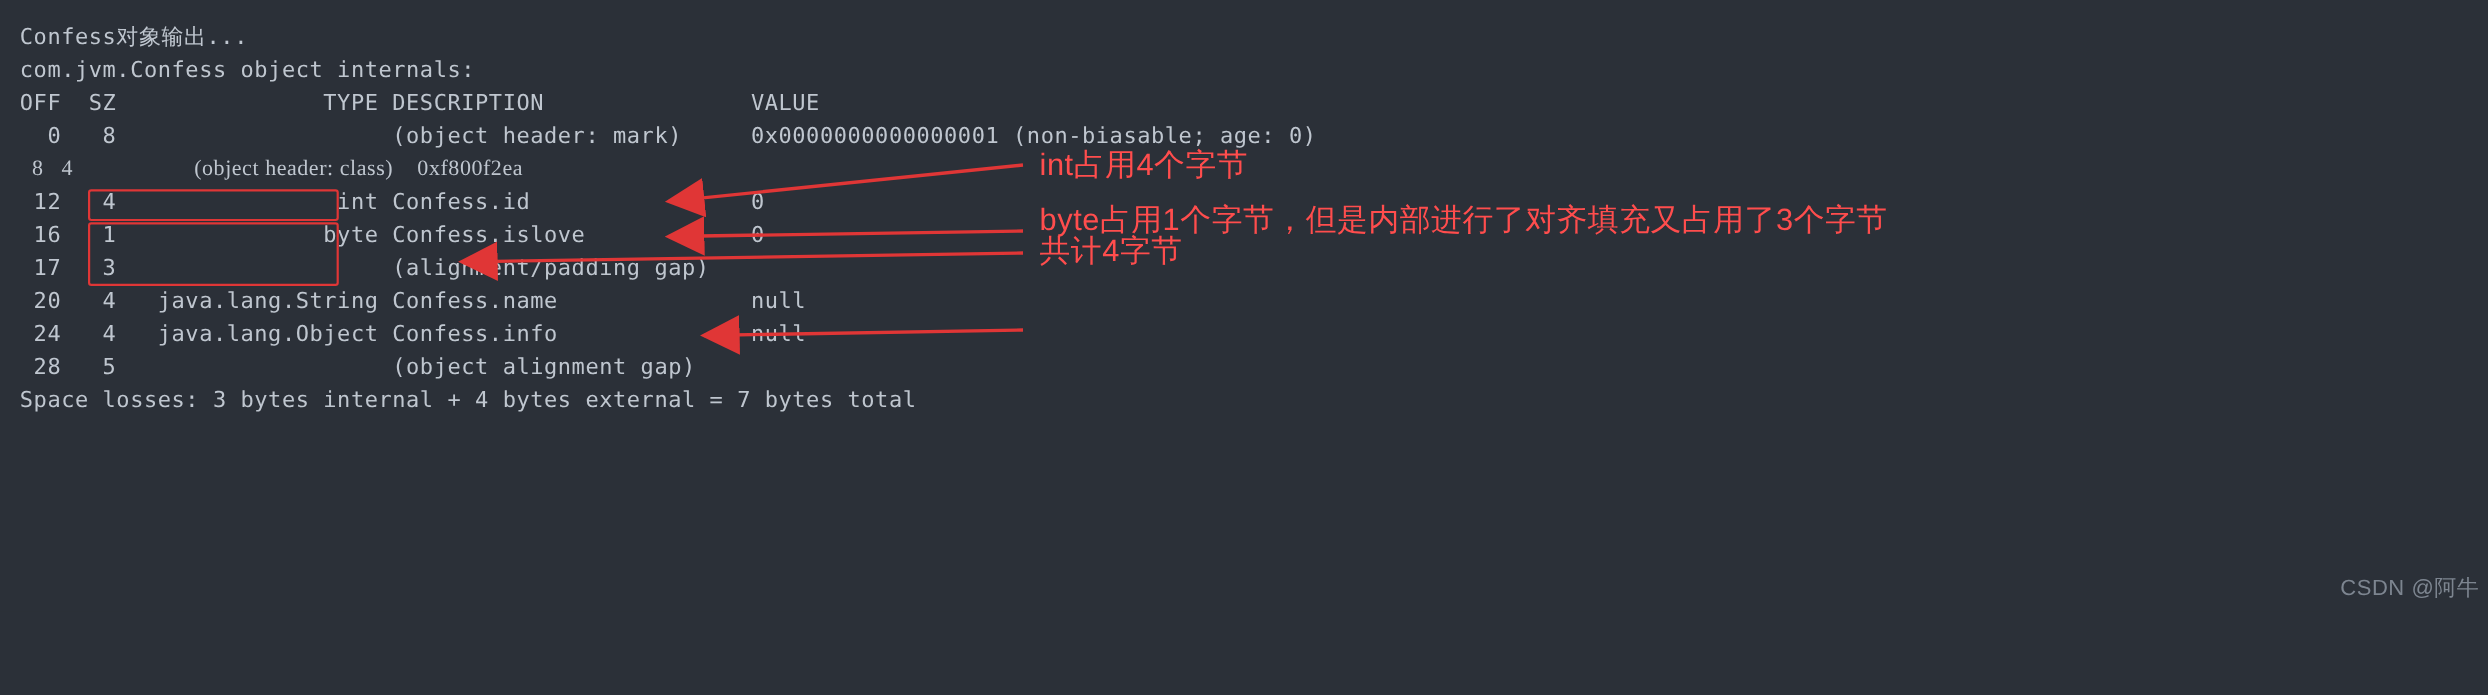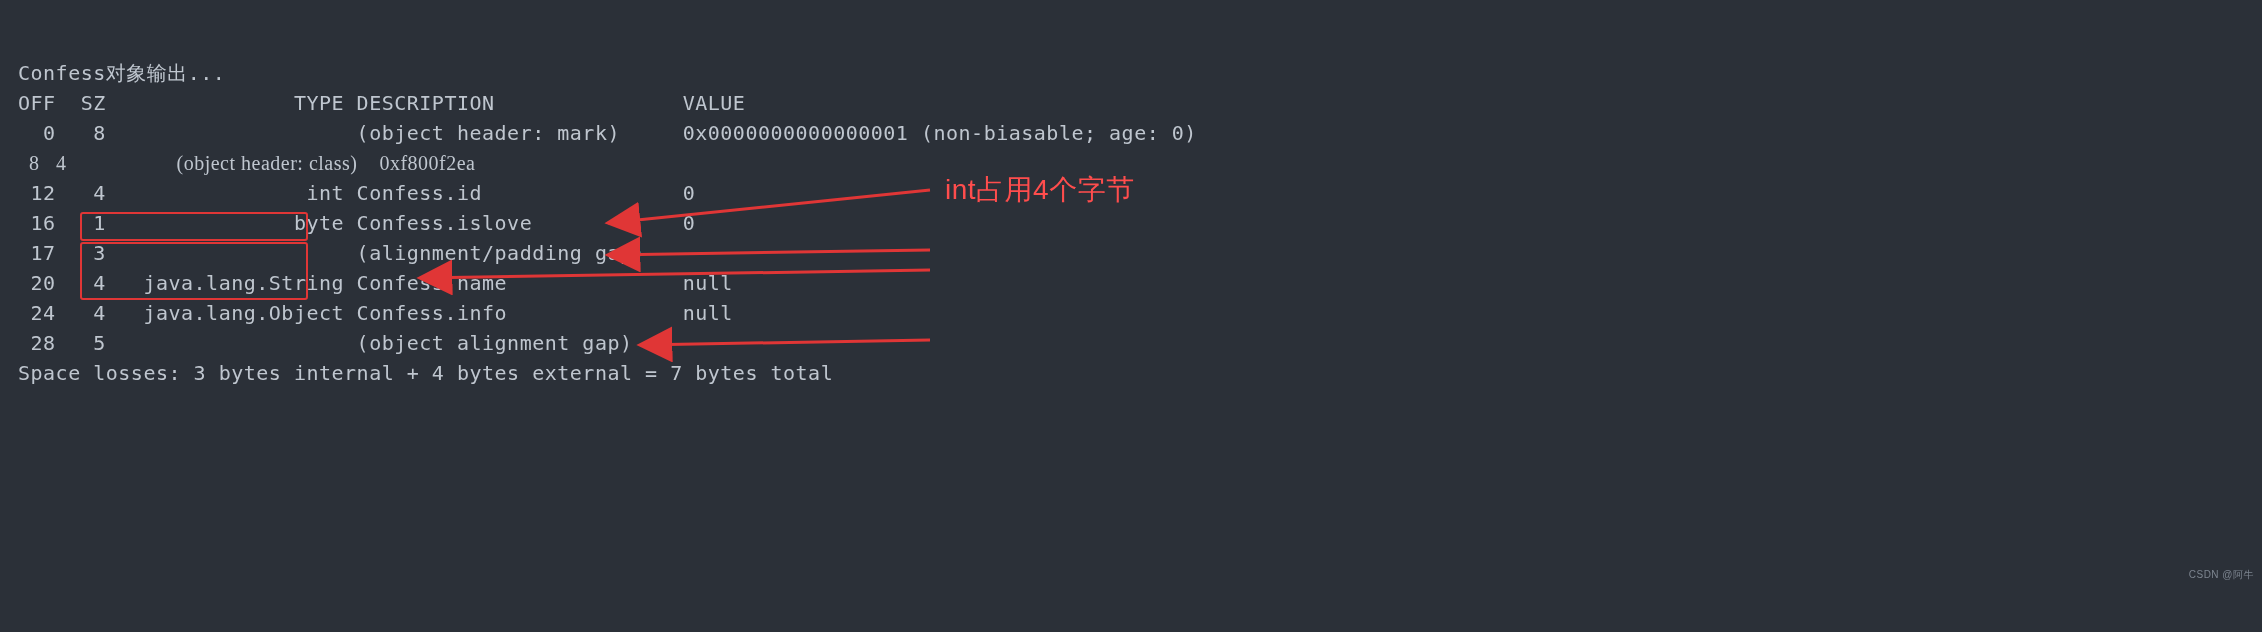--- a/index.html
+++ b/index.html
@@ -1,27 +1,28 @@
 <!DOCTYPE html>
 <html><head>
 <meta charset="utf-8">
 <style>
   html,body{margin:0;padding:0;background:#2b3038;color:#bfc6cf;font-family:ui-monospace,Menlo,Consolas,monospace;font-size:20px;line-height:30px;letter-spacing:0.5px;}
-  .wrap{position:relative;width:2262px;height:556px;padding:18px 0 0 18px;box-sizing:border-box;margin-top:40px;}
+  .wrap{position:relative;width:2262px;height:556px;padding:18px 0 0 18px;box-sizing:border-box;}
   .ln{white-space:pre;}
   .box{position:absolute;border:2px solid #e03636;border-radius:3px;box-sizing:border-box;}
   .ann{position:absolute;color:#ff4d4d;font-family:"PingFang SC","Microsoft YaHei",sans-serif;font-size:28px;line-height:28px;}
-  .cap{position:absolute;right:8px;bottom:6px;color:#7d8590;font-size:10px;font-family:sans-serif;text-align:right;}
+  .cap{position:absolute;right:8px;bottom:6px;color:#7d8590;font-size:20px;font-family:sans-serif;text-align:right;}
   svg{position:absolute;top:0;left:0;pointer-events:none;}
 </style>
 </head>
 <body>
 <div class="wrap">
 
 <pre class="ln" style="margin: 0px;">Confess对象输出...</pre>
+<pre class="ln" style="margin: 0px;">com.jvm.Confess object internals:</pre>
 <pre class="ln" style="margin: 0px;">OFF  SZ               TYPE DESCRIPTION               VALUE</pre>
 <pre class="ln" style="margin: 0px;">  0   8                    (object header: mark)     0x0000000000000001 (non-biasable; age: 0)</pre>
 <pre class="ln" style="margin: 0px; font-family: Liberation Serif, serif;">  8   4                    (object header: class)    0xf800f2ea</pre>
 <pre class="ln" style="margin: 0px;"> 12   4                int Confess.id                0</pre>
 <pre class="ln" style="margin: 0px;"> 16   1               byte Confess.islove            0</pre>
 <pre class="ln" style="margin: 0px;"> 17   3                    (alignment/padding gap)   </pre>
 <pre class="ln" style="margin: 0px;"> 20   4   java.lang.String Confess.name              null</pre>
 <pre class="ln" style="margin: 0px;"> 24   4   java.lang.Object Confess.info              null</pre>
 <pre class="ln" style="margin: 0px;"> 28   5                    (object alignment gap)    </pre>
 <pre class="ln" style="margin: 0px;">Space losses: 3 bytes internal + 4 bytes external = 7 bytes total</pre>
@@ -38,16 +39,20 @@
 
   <line x1="930" y1="150" x2="608" y2="183" stroke="#e03636" stroke-width="3" marker-end="url(#ah)"></line>
 
   <line x1="930" y1="210" x2="608" y2="215" stroke="#e03636" stroke-width="3" marker-end="url(#ah)"></line>
   <line x1="930" y1="230" x2="420" y2="238" stroke="#e03636" stroke-width="3" marker-end="url(#ah)"></line>
 
   <line x1="930" y1="300" x2="640" y2="305" stroke="#e03636" stroke-width="3" marker-end="url(#ah)"></line>
 </svg>
 
 <div class="ann" style="left:945px;top:136px;">int占用4个字节</div>
+<div class="ann" style="left:945px;top:186px;">
+  <span>byte占用1个字节，但是内部进行了对齐填充又占用了3个字节</span><br>
+  <span>共计4字节</span>
+</div>
 
 <div class="cap">CSDN @阿牛</div>
 
 </div>
 
 </body></html>

